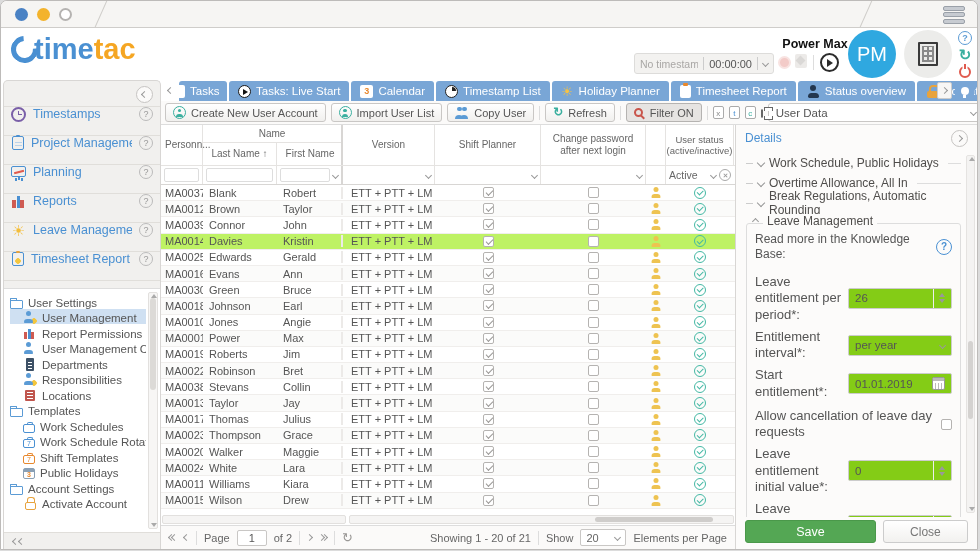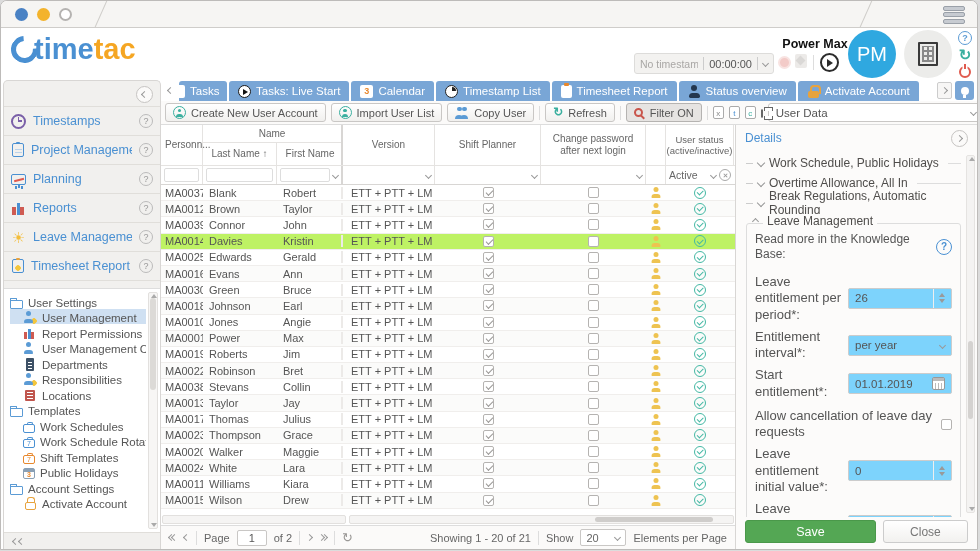--- a/index.html
+++ b/index.html
@@ -41,21 +41,21 @@
 .help-blue::after{content:"?"}
 .refresh-glyph{color:#3aaf9f;font-size:15px;font-weight:bold;line-height:15px}
 .refresh-glyph::after{content:"↻"}
 .pwrico{width:12px;height:12px;border:2px solid #e05a4e;border-radius:50%;position:relative;margin-top:2px}
 .pwrico::before{content:"";position:absolute;top:-4px;left:50%;transform:translateX(-50%);width:2px;height:5px;background:#e05a4e;box-shadow:0 0 0 1.5px #fff}
 
 .mainrow{flex:1;display:flex;min-height:0}
 .sidebar{width:158px;flex:none;margin-left:2px;background:#f1f0ee;border:1px solid #d8d6d4;border-bottom:none;border-radius:5px 5px 0 0;display:flex;flex-direction:column;position:relative;min-height:0}
 .collapse-btn{position:absolute;top:5px;right:7px;width:17px;height:17px;border:1px solid #c6c4c2;border-radius:50%;background:#fbfaf9;display:flex;align-items:center;justify-content:center}
 .nav{margin-top:25px;border-top:1px solid #e0deda;flex:none}
-.nav-item{height:29px;display:flex;align-items:center;gap:7px;padding:0 7px;border-bottom:1px solid #e0deda}
+.nav-item{height:29px;display:flex;gap:7px;padding:0 7px;border-bottom:1px solid #e0deda}
 .nav-label{color:#4a90d2;font-size:12.5px;flex:1;white-space:nowrap;overflow:hidden}
 .help-circle{width:14px;height:14px;border:1px solid #bbb;border-radius:50%;color:#999;font-size:9px;text-align:center;line-height:12px;flex:none}
 .help-circle::after{content:"?"}
 .treewrap{flex:1;min-height:0;margin-top:7px;background:#fff;border-top:1px solid #ddd;padding:4px 14px 0 6px;position:relative;overflow:hidden}
 .tree-item{height:15.5px;display:flex;align-items:flex-end;gap:5px;font-size:11.5px;color:#555;white-space:nowrap;overflow:hidden}
 .tree-item.lvl1{padding-left:13px}
 .tree-item.selected{background:#cfe0f2}
 .vscroll{position:absolute;right:2px;top:3px;bottom:3px;width:10px;background:#f7f6f5;border:1px solid #e2e0de;border-radius:2px}
 .vscroll .thumb{position:absolute;left:1px;right:1px;top:5px;height:92px;background:#dcdad7;border-radius:4px}
 .vscroll .arr{position:absolute;left:2px;width:0;height:0;border-left:3px solid transparent;border-right:3px solid transparent}
@@ -172,21 +172,21 @@
 .dsec{display:flex;align-items:center;gap:5px;height:20px;color:#4f4d4b;font-size:12px}
 .dsec .dash{width:7px;height:1px;background:#ccc;flex:none}
 .dsec .fill{flex:1;height:1px;background:#ddd;margin-left:4px}
 .dsec .chev{width:6px;height:6px}
 .leavebox{border:1px solid #ddd;border-radius:3px;margin:10px 0 5px;padding:4px 8px 8px;position:relative}
 .boxhead{position:absolute;top:-10px;left:6px;display:flex;align-items:center;gap:5px;color:#4f4d4b;font-size:12px}
 .boxhead .lbl{background:#fcfbfa;padding:0 4px}
 .frow2{display:flex;align-items:center;margin-top:6px}
 .flabel{flex:1;font-size:13px;color:#555;line-height:1.25;padding-right:6px}
 .fctrl{width:104px;flex:none}
-.inputbox{height:21px;border:1px solid #ccc;border-radius:2px;background:#7dd3fc;display:flex;align-items:center;padding:0 6px;font-size:11.5px;color:#555}
+.inputbox{height:21px;border:1px solid #ccc;border-radius:2px;background:#84cc16;display:flex;align-items:center;padding:0 6px;font-size:11.5px;color:#555}
 .spin{margin-left:auto;display:flex;flex-direction:column;gap:2px;padding-left:5px;border-left:1px solid #eee;height:100%;justify-content:center}
 .spin i{display:block;width:0;height:0;border-left:3.5px solid transparent;border-right:3.5px solid transparent}
 .spin .u{border-bottom:4px solid #999}
 .spin .d{border-top:4px solid #999}
 .kb-ico{width:16px;height:16px;border:1.5px solid #4a90d2;border-radius:50%;color:#4a90d2;font-size:10px;font-weight:bold;text-align:center;line-height:13px;flex:none}
 .kb-ico::after{content:"?"}
 .calinp{margin-left:auto;width:13px;height:13px;border:1px solid #999;border-radius:2px;position:relative;background:#fff}
 .calinp::before{content:"";position:absolute;top:0;left:0;right:0;height:3px;background:#bbb}
 .calinp::after{content:"";position:absolute;left:2px;right:2px;top:5px;height:6px;background:repeating-linear-gradient(90deg,#bbb 0 1px,transparent 1px 3px)}
 .d-scroll{position:absolute;right:2px;top:30px;bottom:36px;width:9px;background:#f4f3f2;border:1px solid #e5e3e1;border-radius:2px}
@@ -441,20 +441,25 @@
             <span class="tab-label">Calendar</span>
 
           </div>
 
           <div class="tab">
             <span class="tbi tbi-clock"></span>
             <span class="tab-label">Timestamp List</span>
 
           </div>
 
+          <div class="tab">
+            <span class="tbi tbi-sun"></span>
+            <span class="tab-label">Holiday Planner</span>
+
+          </div>
 
           <div class="tab">
             <span class="tbi tbi-clip"></span>
             <span class="tab-label">Timesheet Report</span>
 
           </div>
 
           <div class="tab">
             <span class="tbi tbi-person"></span>
             <span class="tab-label">Status overview</span>

